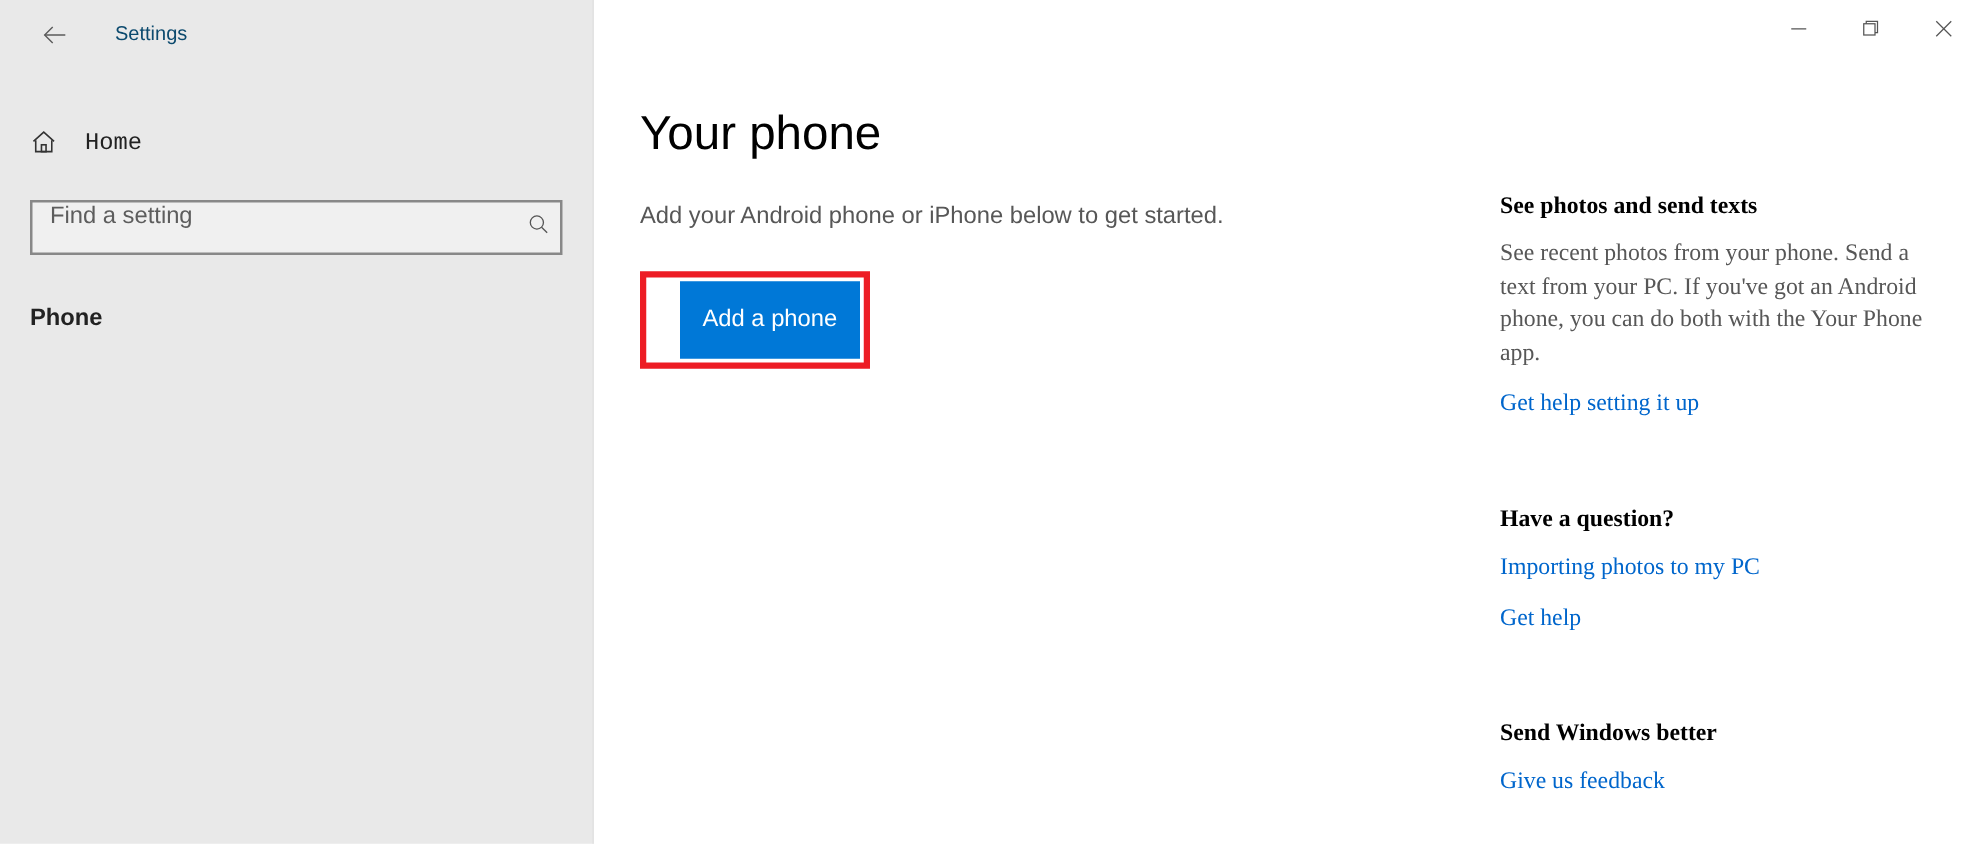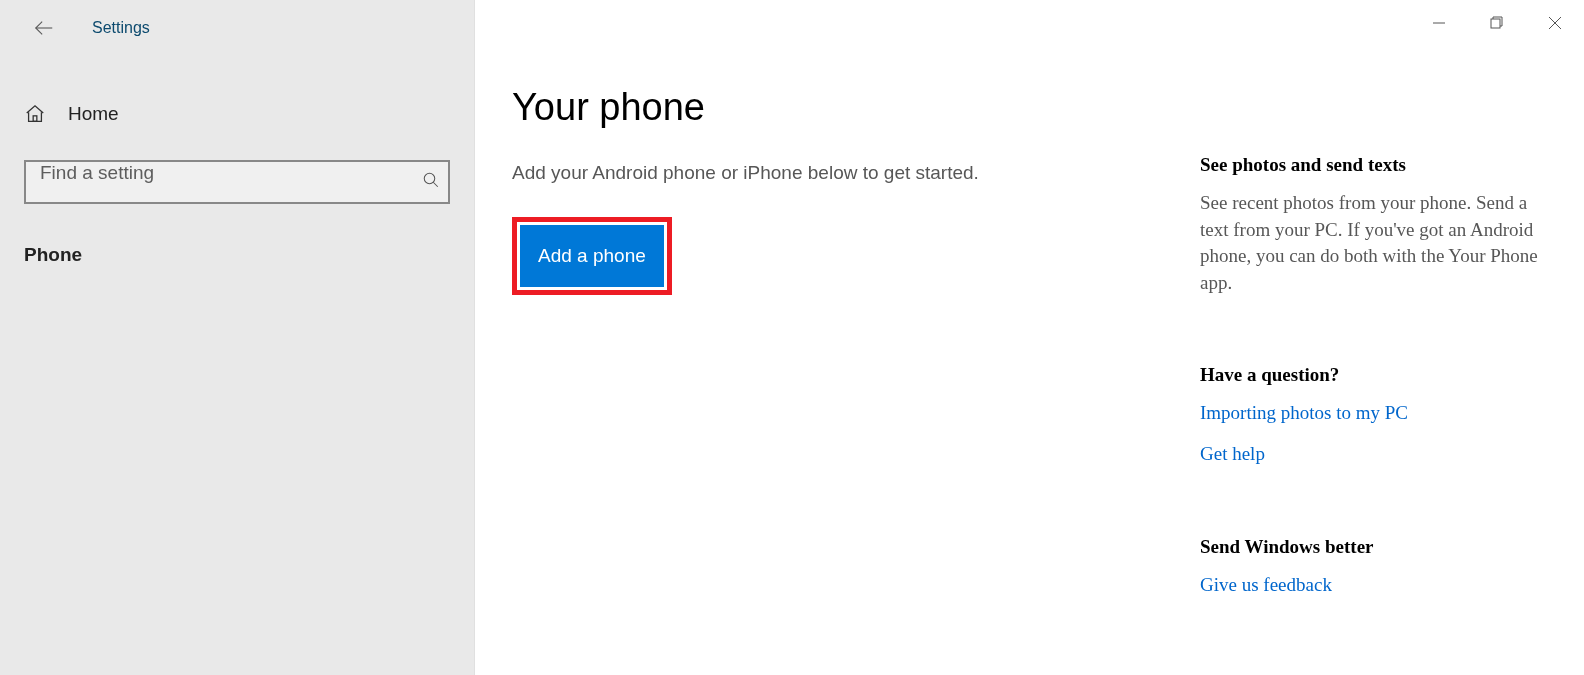--- a/index.html
+++ b/index.html
@@ -48,20 +48,21 @@
     color: #0c4a6e;
   }
   .home-row {
     display: flex;
     align-items: center;
     padding: 10px 0 10px 24px;
     margin-top: 36px;
     font-size: 19px;
     color: #222;
     cursor: pointer;
+    font-family: Liberation Mono, monospace;
   }
   .icon-slot {
     width: 44px; height: 24px;
     display: flex; align-items: center; justify-content: flex-start;
     color: #333;
   }
   .search-wrap {
     margin: 24px 24px 0 24px;
     position: relative;
   }
@@ -115,20 +116,21 @@
   }
   .primary-btn {
     background: #0078d7;
     color: #fff;
     border: none;
     font-size: 19px;
     font-family: inherit;
     padding: 20px 18px;
     cursor: pointer;
     display: block;
+    margin-left: 24px;
   }
   .side-pane {
     position: absolute;
     left: 1200px; top: 154px;
     width: 360px;
   }
   .side-heading {
     font-size: 19px;
     font-weight: 600;
     color: #000;
@@ -218,20 +220,21 @@
 
   <span class="btn-highlight-wrap">
     <button class="primary-btn">Add a phone</button>
   </span>
 </div>
 
 <div class="side-pane">
   <div class="side-section">
     <p class="side-heading">See photos and send texts</p>
     <p class="side-text">See recent photos from your phone. Send a text from your PC. If you've got an Android phone, you can do both with the Your Phone app.</p>
+    <a class="link">Get help setting it up</a>
   </div>
 
   <div class="side-section">
     <p class="side-heading">Have a question?</p>
     <a class="link">Importing photos to my PC</a>
     <a class="link">Get help</a>
   </div>
 
   <div class="side-section">
     <p class="side-heading">Send Windows better</p>

